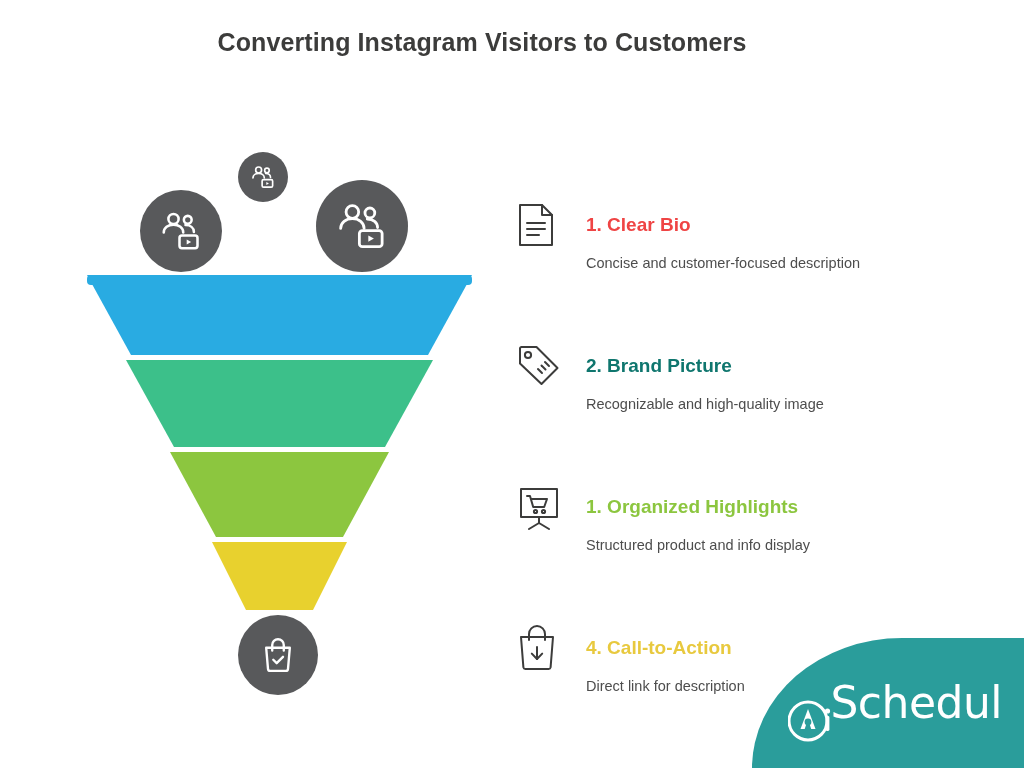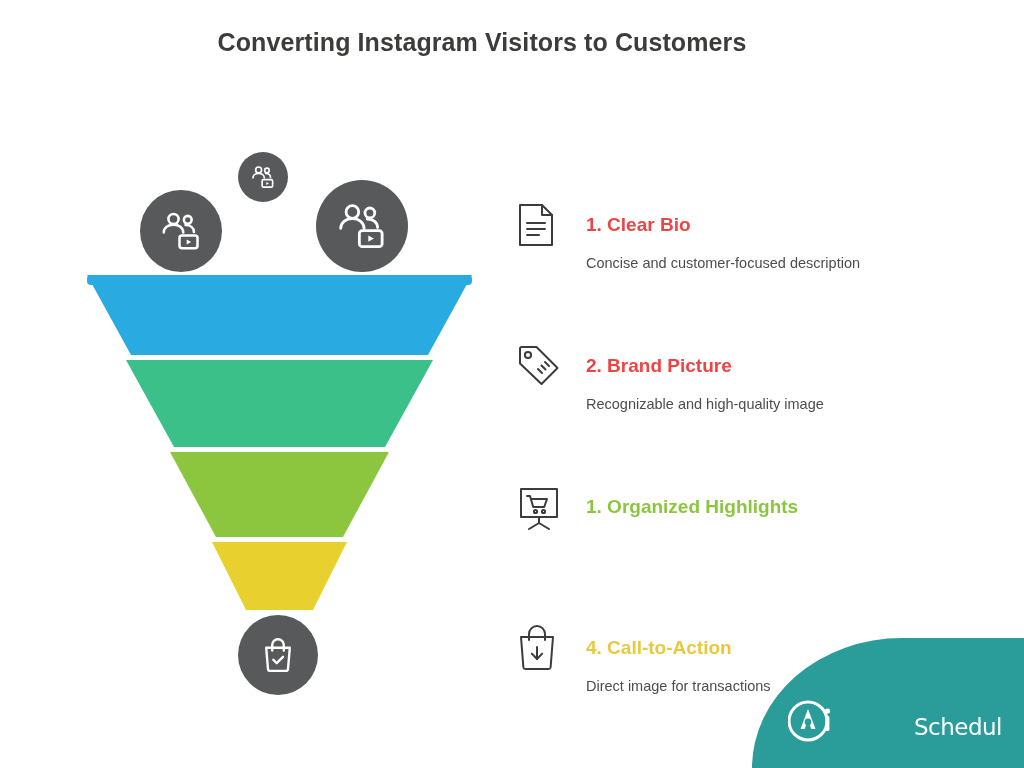--- a/index.html
+++ b/index.html
@@ -96,22 +96,22 @@
     right: 0;
     bottom: 0;
     width: 272px;
     height: 130px;
     background: #2a9d9b;
     border-top-left-radius: 150px 130px;
   }
   #logo-text {
     position: absolute;
     right: 22px;
-    bottom: 28px;
-    font-size: 23px;
+    bottom: 40px;
+    font-size: 44px;
     color: #ffffff;
     font-family: "DejaVu Sans", sans-serif;
     letter-spacing: -0.5px;
   }
   #logo-mark {
     position: absolute;
     right: 190px;
     bottom: 24px;
     width: 46px;
     height: 46px;
@@ -197,49 +197,50 @@
   <div class="item">
     <span class="icon">
       <svg width="46" height="46" viewBox="0 0 46 46" fill="none" stroke="#3c3c3b" stroke-width="2" stroke-linecap="round" stroke-linejoin="round">
         <path d="M4 20.5V5.5A1.5 1.5 0 0 1 5.5 4h15l21 21-16 16z"></path>
         <circle cx="12" cy="12" r="3.1"></circle>
         <path d="M22 26l4 4"></path>
         <path d="M25.5 22.5l4 4"></path>
         <path d="M29 19l4 4"></path>
       </svg>
     </span>
-    <div class="heading" style="color:#ef4444">2. Brand Picture</div>
+    <div class="heading" style="color:#0f766e">2. Brand Picture</div>
     <div class="desc">Recognizable and high-quality image</div>
   </div>
 
   <div class="item">
     <span class="icon">
       <svg width="46" height="48" viewBox="0 0 46 48" fill="none" stroke="#3c3c3b" stroke-width="2" stroke-linecap="round" stroke-linejoin="round">
         <path d="M5 5h36v28H5z"></path>
         <path d="M23 33v6"></path>
         <path d="M13 45l10-6 10 6"></path>
         <path d="M11 12h3l3.2 11h11L31 15H16"></path>
         <circle cx="19.5" cy="27.5" r="1.6"></circle>
         <circle cx="27.5" cy="27.5" r="1.6"></circle>
       </svg>
     </span>
     <div class="heading" style="color:#8cc63f">1. Organized Highlights</div>
+    <div class="desc">Structured product and info display</div>
   </div>
 
   <div class="item">
     <span class="icon">
       <svg width="42" height="48" viewBox="0 0 42 48" fill="none" stroke="#3c3c3b" stroke-width="2" stroke-linecap="round" stroke-linejoin="round">
         <path d="M5 12h32l-2.4 30.4A2 2 0 0 1 32.6 44H9.4a2 2 0 0 1-2-1.6z"></path>
         <path d="M13 15V9a8 8 0 0 1 16 0v6"></path>
         <path d="M21 22v12"></path>
         <path d="M15.8 28.6L21 34l5.2-5.4"></path>
       </svg>
     </span>
     <div class="heading" style="color:#e8c93e">4. Call-to-Action</div>
-    <div class="desc">Direct image for transactions</div>
+    <div class="desc">Direct link for description</div>
   </div>
 </div>
 
 <div id="logo-blob"></div>
 <svg id="logo-mark" viewBox="0 0 46 46">
   <circle cx="20" cy="23" r="19" fill="none" stroke="#ffffff" stroke-width="3"></circle>
   <path d="M20 11l7.5 20h-4.3l-1.3-3.9h-3.9L16.7 31h-4.2z" fill="#ffffff"></path>
   <circle cx="20" cy="24" r="3.4" fill="#2a9d9b"></circle>
   <circle cx="39.5" cy="13" r="2.6" fill="#ffffff"></circle>
   <rect x="37.6" y="18" width="3.8" height="15" rx="1.4" fill="#ffffff"></rect>

